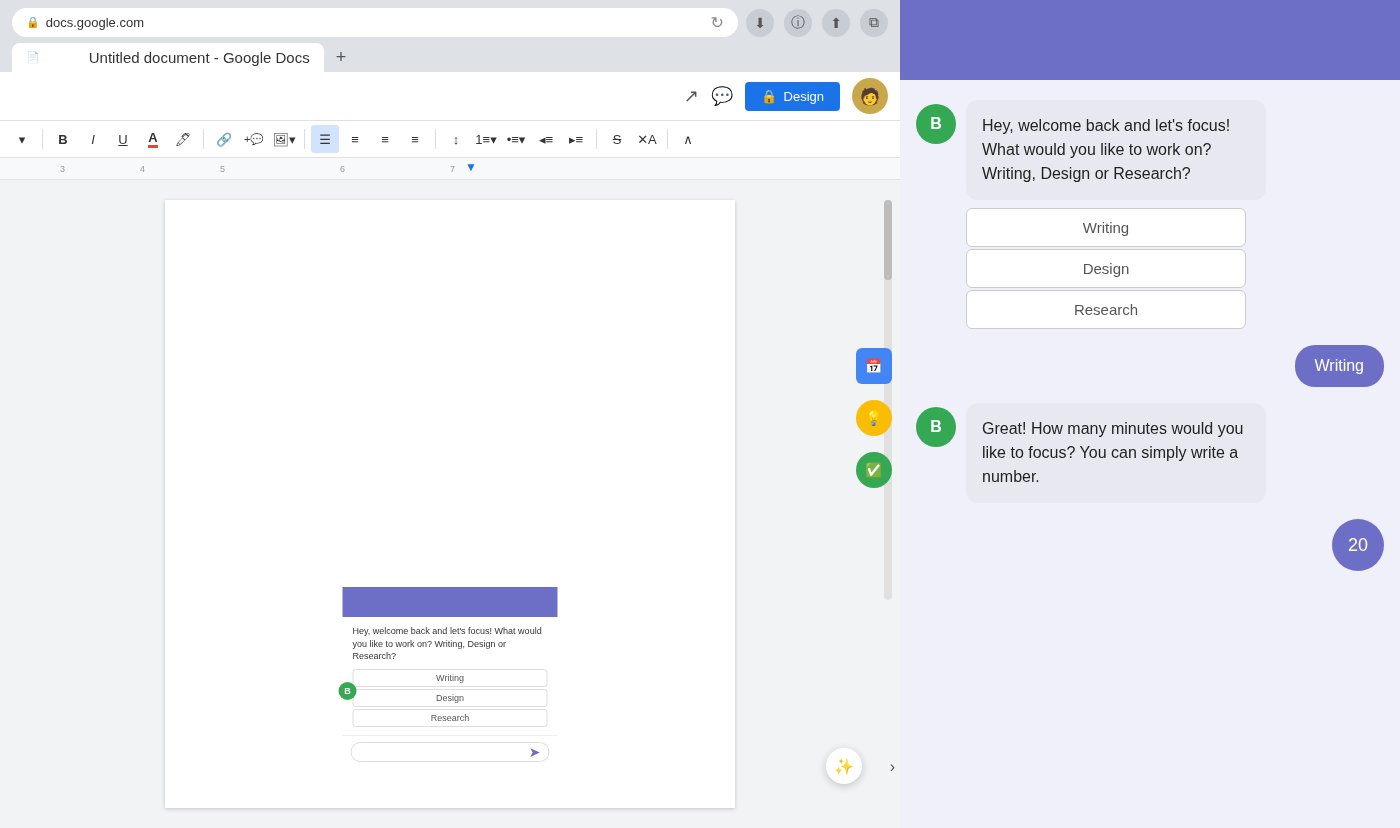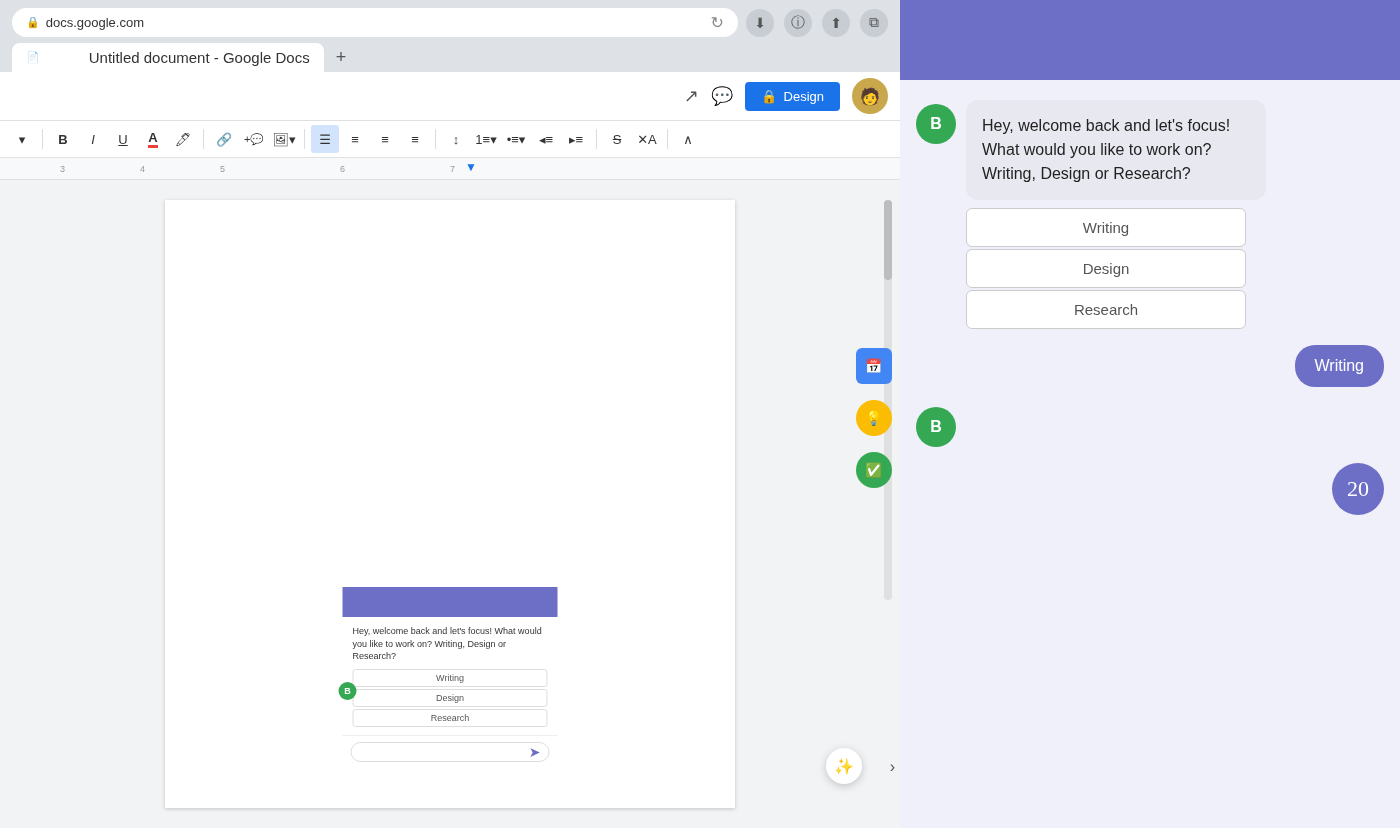--- a/index.html
+++ b/index.html
@@ -359,23 +359,22 @@
       font-size: 16px;
       font-weight: 500;
     }
 
     .user-number-bubble {
       background: #6c6fc5;
       color: white;
       border-radius: 50%;
       width: 52px; height: 52px;
       display: flex; align-items: center; justify-content: center;
-      font-size: 22px;
+      font-size: 18px;
       font-weight: 500;
-      font-family: Liberation Serif, serif;
     }
 
     .second-bot-bubble {
       background: #e8e8f0;
       border-radius: 12px;
       padding: 14px 16px;
       max-width: 300px;
     }
 
     .second-bot-text {
@@ -521,20 +520,23 @@
         </div>
       </div>
     </div>
 
     <div class="user-msg-row">
       <div class="user-bubble">Writing</div>
     </div>
 
     <div class="chat-bot-row">
       <div class="bot-avatar">B</div>
+      <div class="second-bot-bubble">
+        <div class="second-bot-text">Great! How many minutes would you like to focus? You can simply write a number.</div>
+      </div>
     </div>
 
     <div class="user-msg-row">
       <div class="user-number-bubble">20</div>
     </div>
 
   </div>
 </div>
 
 </body></html>

